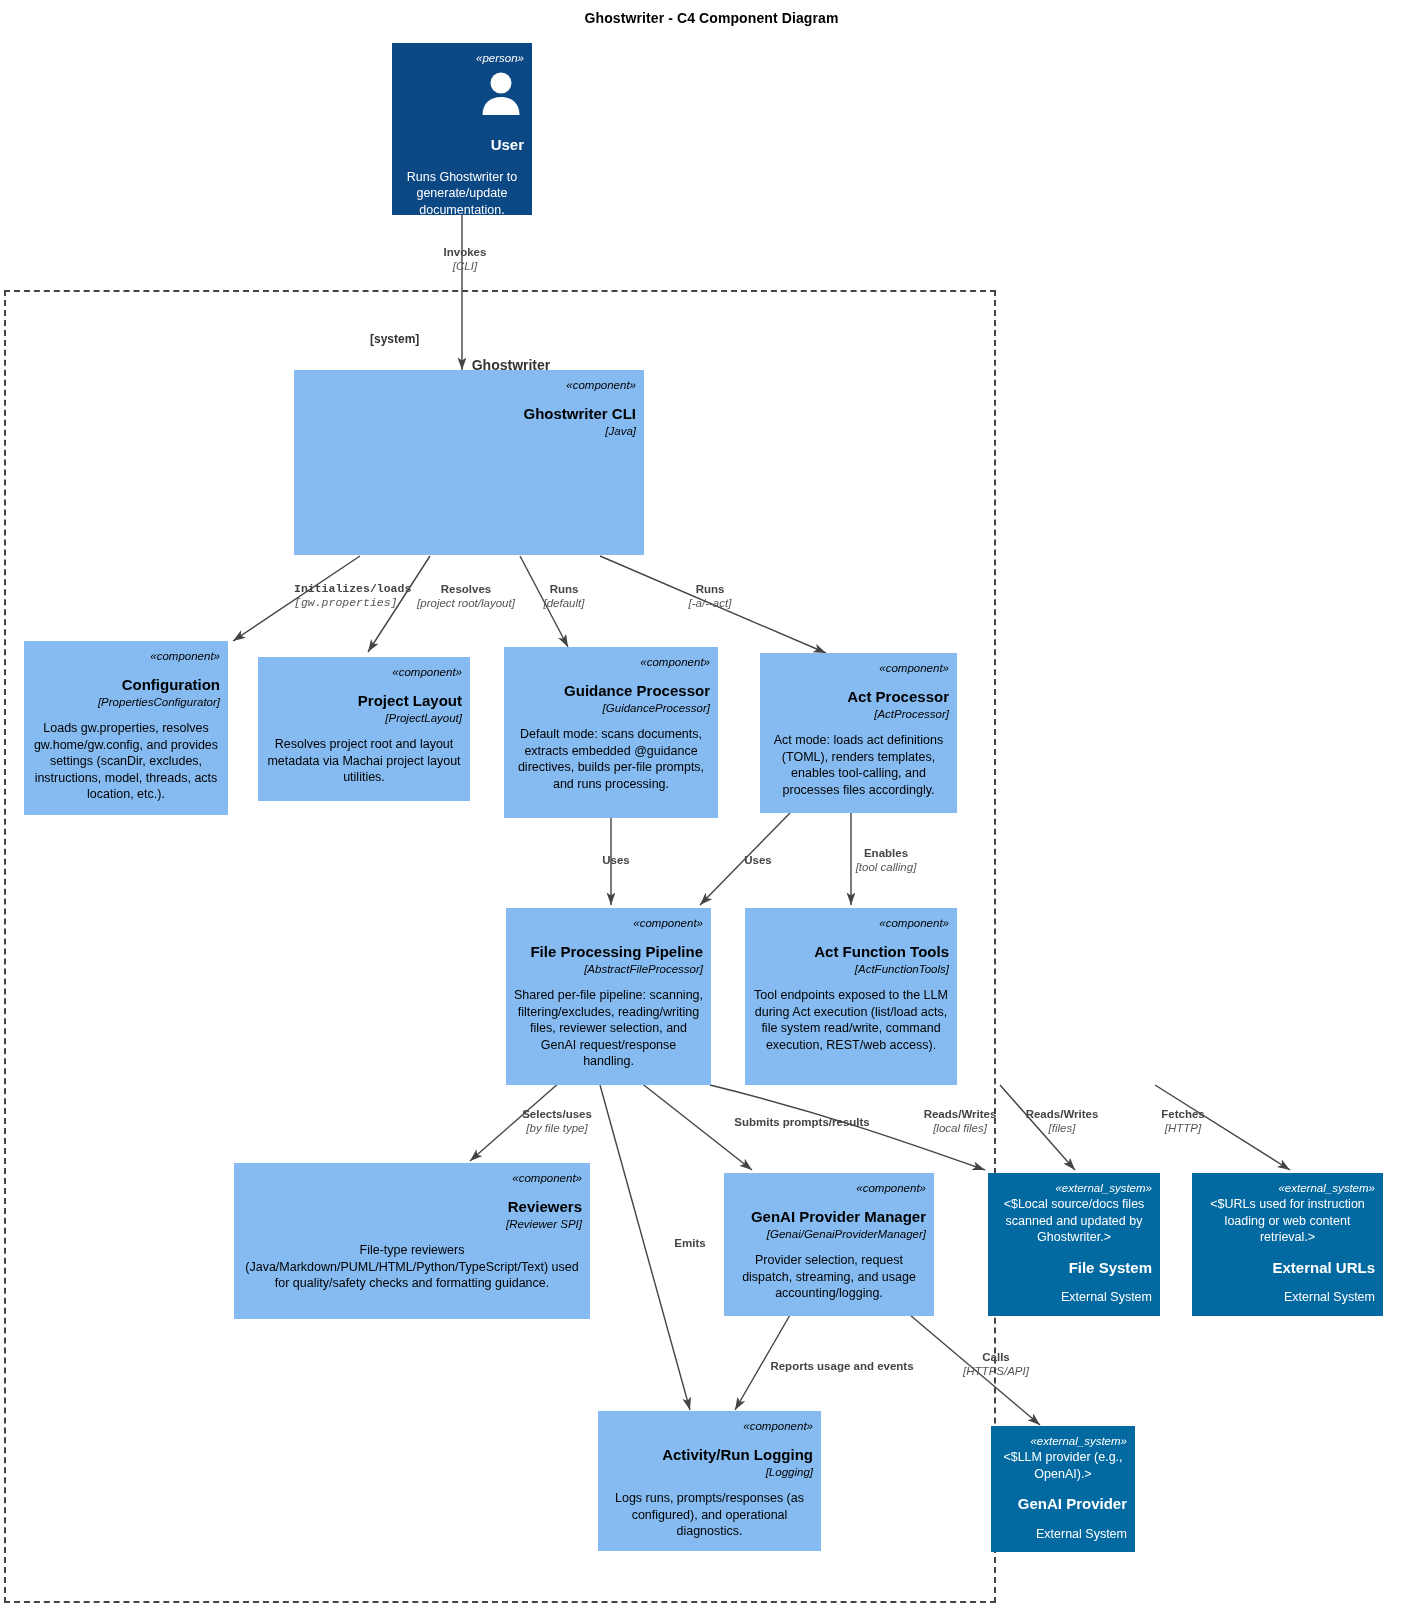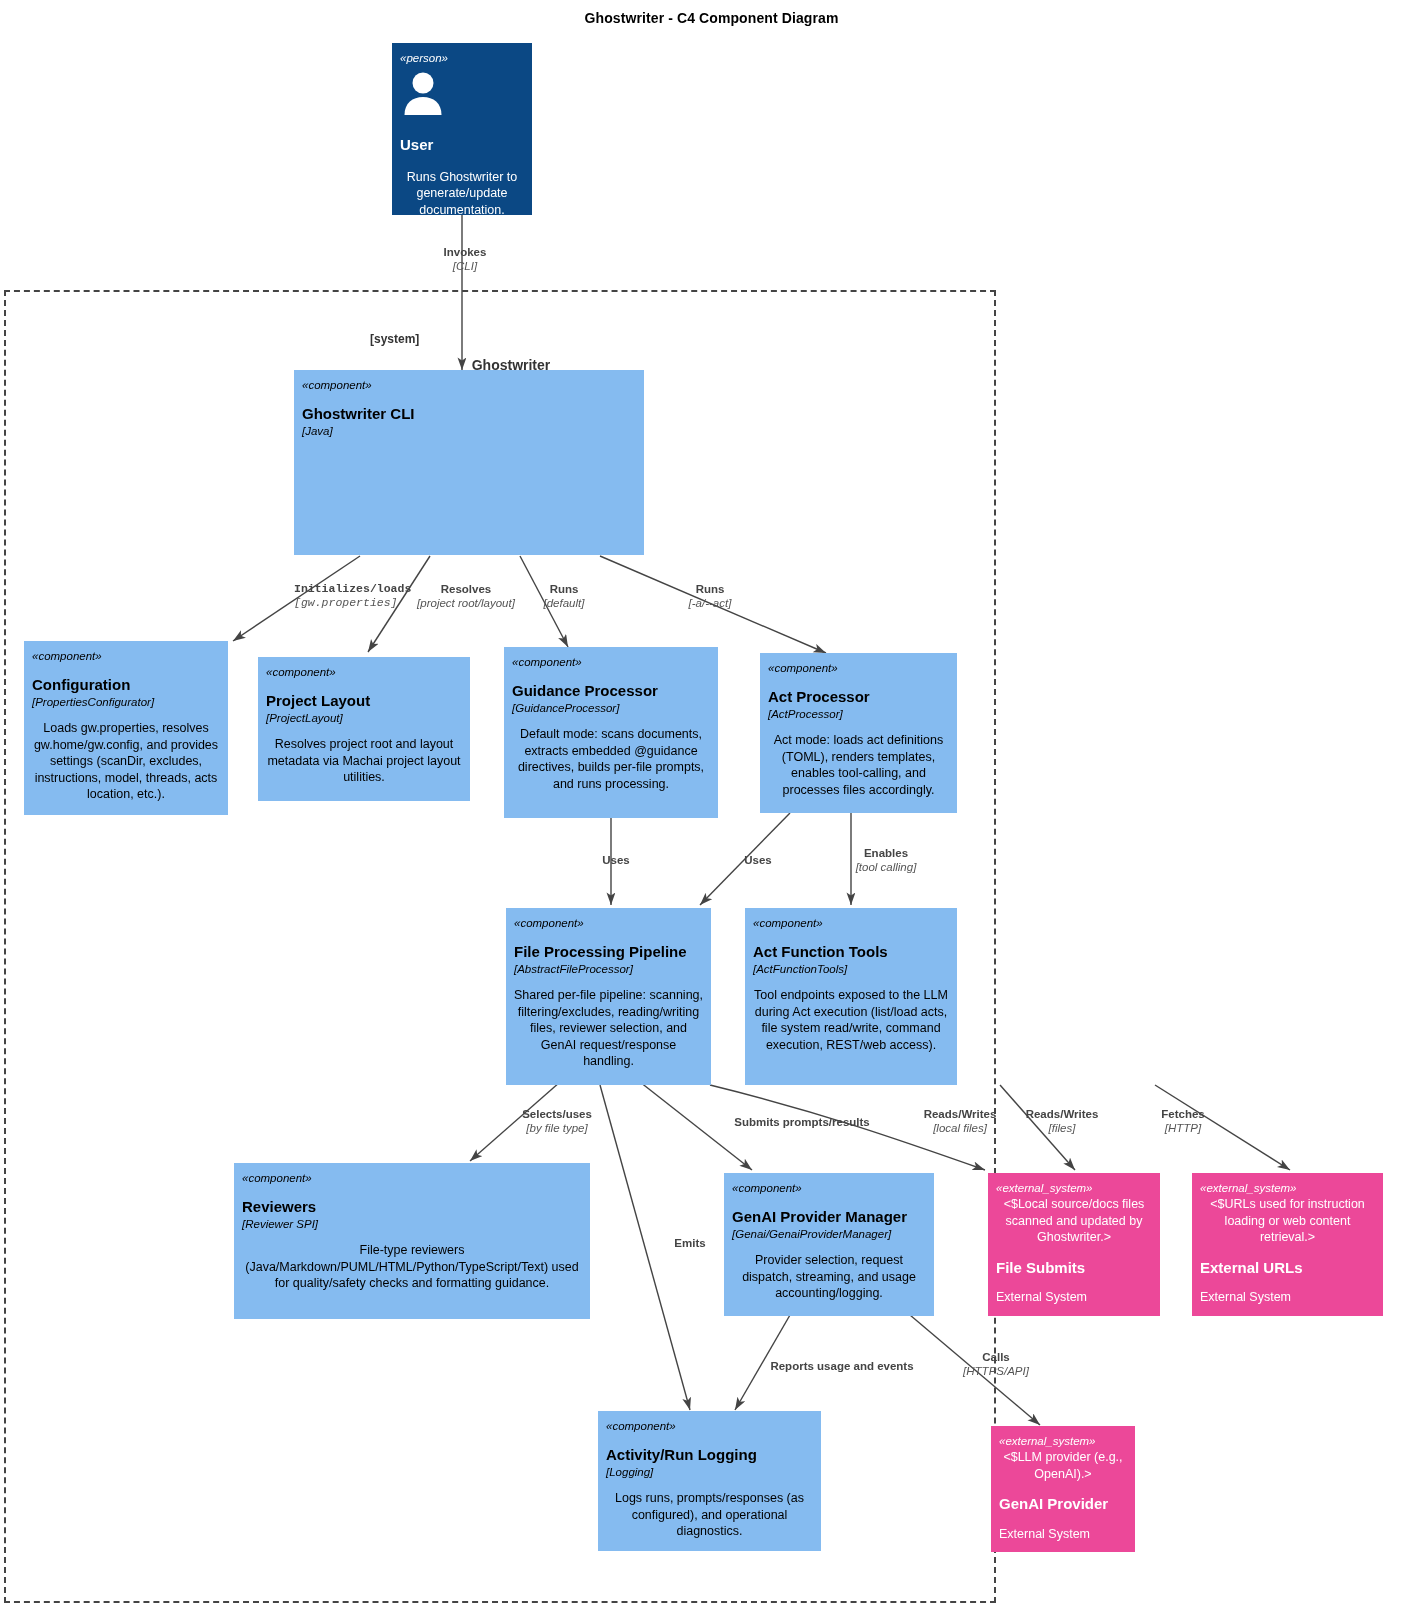--- a/index.html
+++ b/index.html
@@ -24,33 +24,33 @@
     position:absolute;left:386px;top:313px;width:250px;text-align:center;
     font-size:14px;font-weight:bold;color:#333;margin-top:44px;
   }
   .boundary-tech{
     position:absolute;left:370px;top:332px;width:250px;
     font-size:12px;font-weight:bold;color:#333;
   }
 
   .node{
     position:absolute;box-sizing:border-box;
-    display:flex;flex-direction:column;align-items:flex-start;
+    display:flex;flex-direction:column;align-items:flex-end;
     text-align:center;padding:8px 8px 8px 8px;
   }
   .node .stereo{font-size:11.5px;font-style:italic;line-height:1.25;}
   .node .name{font-size:15px;font-weight:bold;line-height:1.3;margin-top:12px;}
   .node .tech{font-size:11.5px;font-style:italic;line-height:1.25;margin-top:0px;}
   .node .desc{font-size:12.5px;line-height:1.32;margin-top:11px;}
   .node .footer{font-size:12.5px;line-height:1.3;margin-top:12px;}
 
   .component{background:#85BBF0;color:#000;}
   .person{background:#0B4884;color:#fff;}
   .person .stereo{color:#fff;}
-  .extsys{background:#ec4899;color:#fff;}
+  .extsys{background:#0369a1;color:#fff;}
   .extsys .stereo{color:#fff;}
   .extsys .name{color:#fff;}
 
   .person-icon{margin:5px 0 3px 0;}
 
   .edge-label{
     position:absolute;color:#444;font-size:11.5px;font-weight:bold;
     white-space:nowrap;line-height:1.25;
   }
   .edge-label .tech{display:block;font-weight:normal;font-style:italic;color:#555;}
@@ -212,21 +212,21 @@
   <div class="node component" style="left:724px;top:1173px;width:210px;height:143px;">
     <div class="stereo">«component»</div>
     <div class="name">GenAI Provider Manager</div>
     <div class="tech">[Genai/GenaiProviderManager]</div>
     <div class="desc">Provider selection, request dispatch, streaming, and usage accounting/logging.</div>
   </div>
 
   <div class="node extsys" style="left:988px;top:1173px;width:172px;height:143px;">
     <div class="stereo">«external_system»</div>
     <div class="desc" style="margin-top:1px;">&lt;$Local source/docs files scanned and updated by Ghostwriter.&gt;</div>
-    <div class="name">File Submits</div>
+    <div class="name">File System</div>
     <div class="footer">External System</div>
   </div>
 
   <div class="node extsys" style="left:1192px;top:1173px;width:191px;height:143px;">
     <div class="stereo">«external_system»</div>
     <div class="desc" style="margin-top:1px;">&lt;$URLs used for instruction loading or web content retrieval.&gt;</div>
     <div class="name">External URLs</div>
     <div class="footer">External System</div>
   </div>
 

